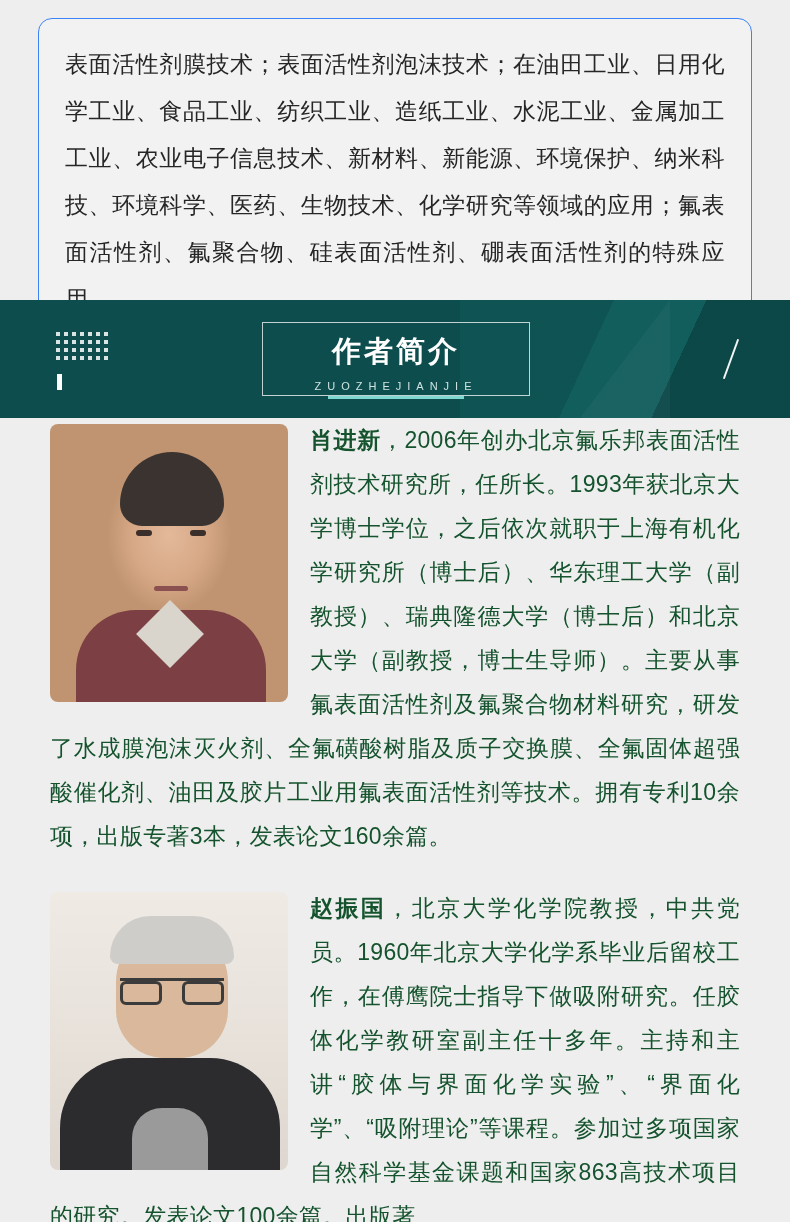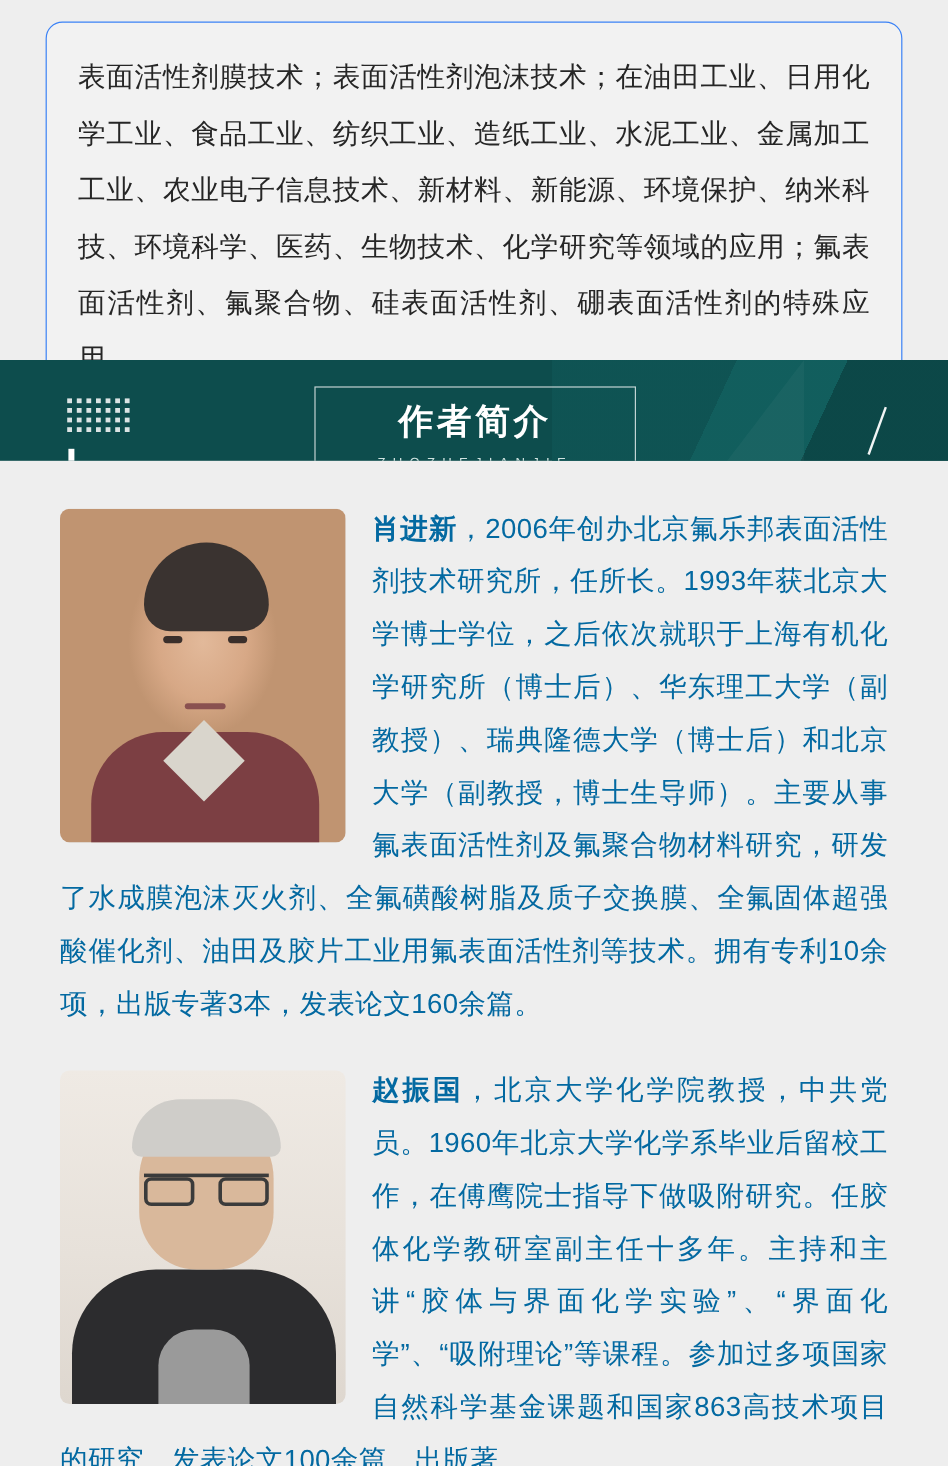--- a/index.html
+++ b/index.html
@@ -41,21 +41,21 @@
     text-align: justify;
     letter-spacing: 0.4px;
   }
 
   
   .banner {
     position: absolute;
     left: 0;
     top: 300px;
     width: 790px;
-    height: 84px;
+    height: 118px;
     background: #0d4d4d;
     overflow: hidden;
     text-decoration: underline;
   }
   .banner-shape-a {
     position: absolute;
     right: 0;
     top: 0;
     width: 330px;
     height: 118px;
@@ -144,21 +144,21 @@
     position: absolute;
     left: 0;
     top: 418px;
     width: 790px;
     padding: 0 50px;
     box-sizing: border-box;
   }
   .author-block {
     font-size: 23px;
     line-height: 44px;
-    color: #0369a1;
+    color: #14532d;
     text-align: justify;
     letter-spacing: 0.3px;
   }
   .author-block + .author-block {
     margin-top: 28px;
   }
   .portrait {
     float: left;
     width: 238px;
     height: 278px;

